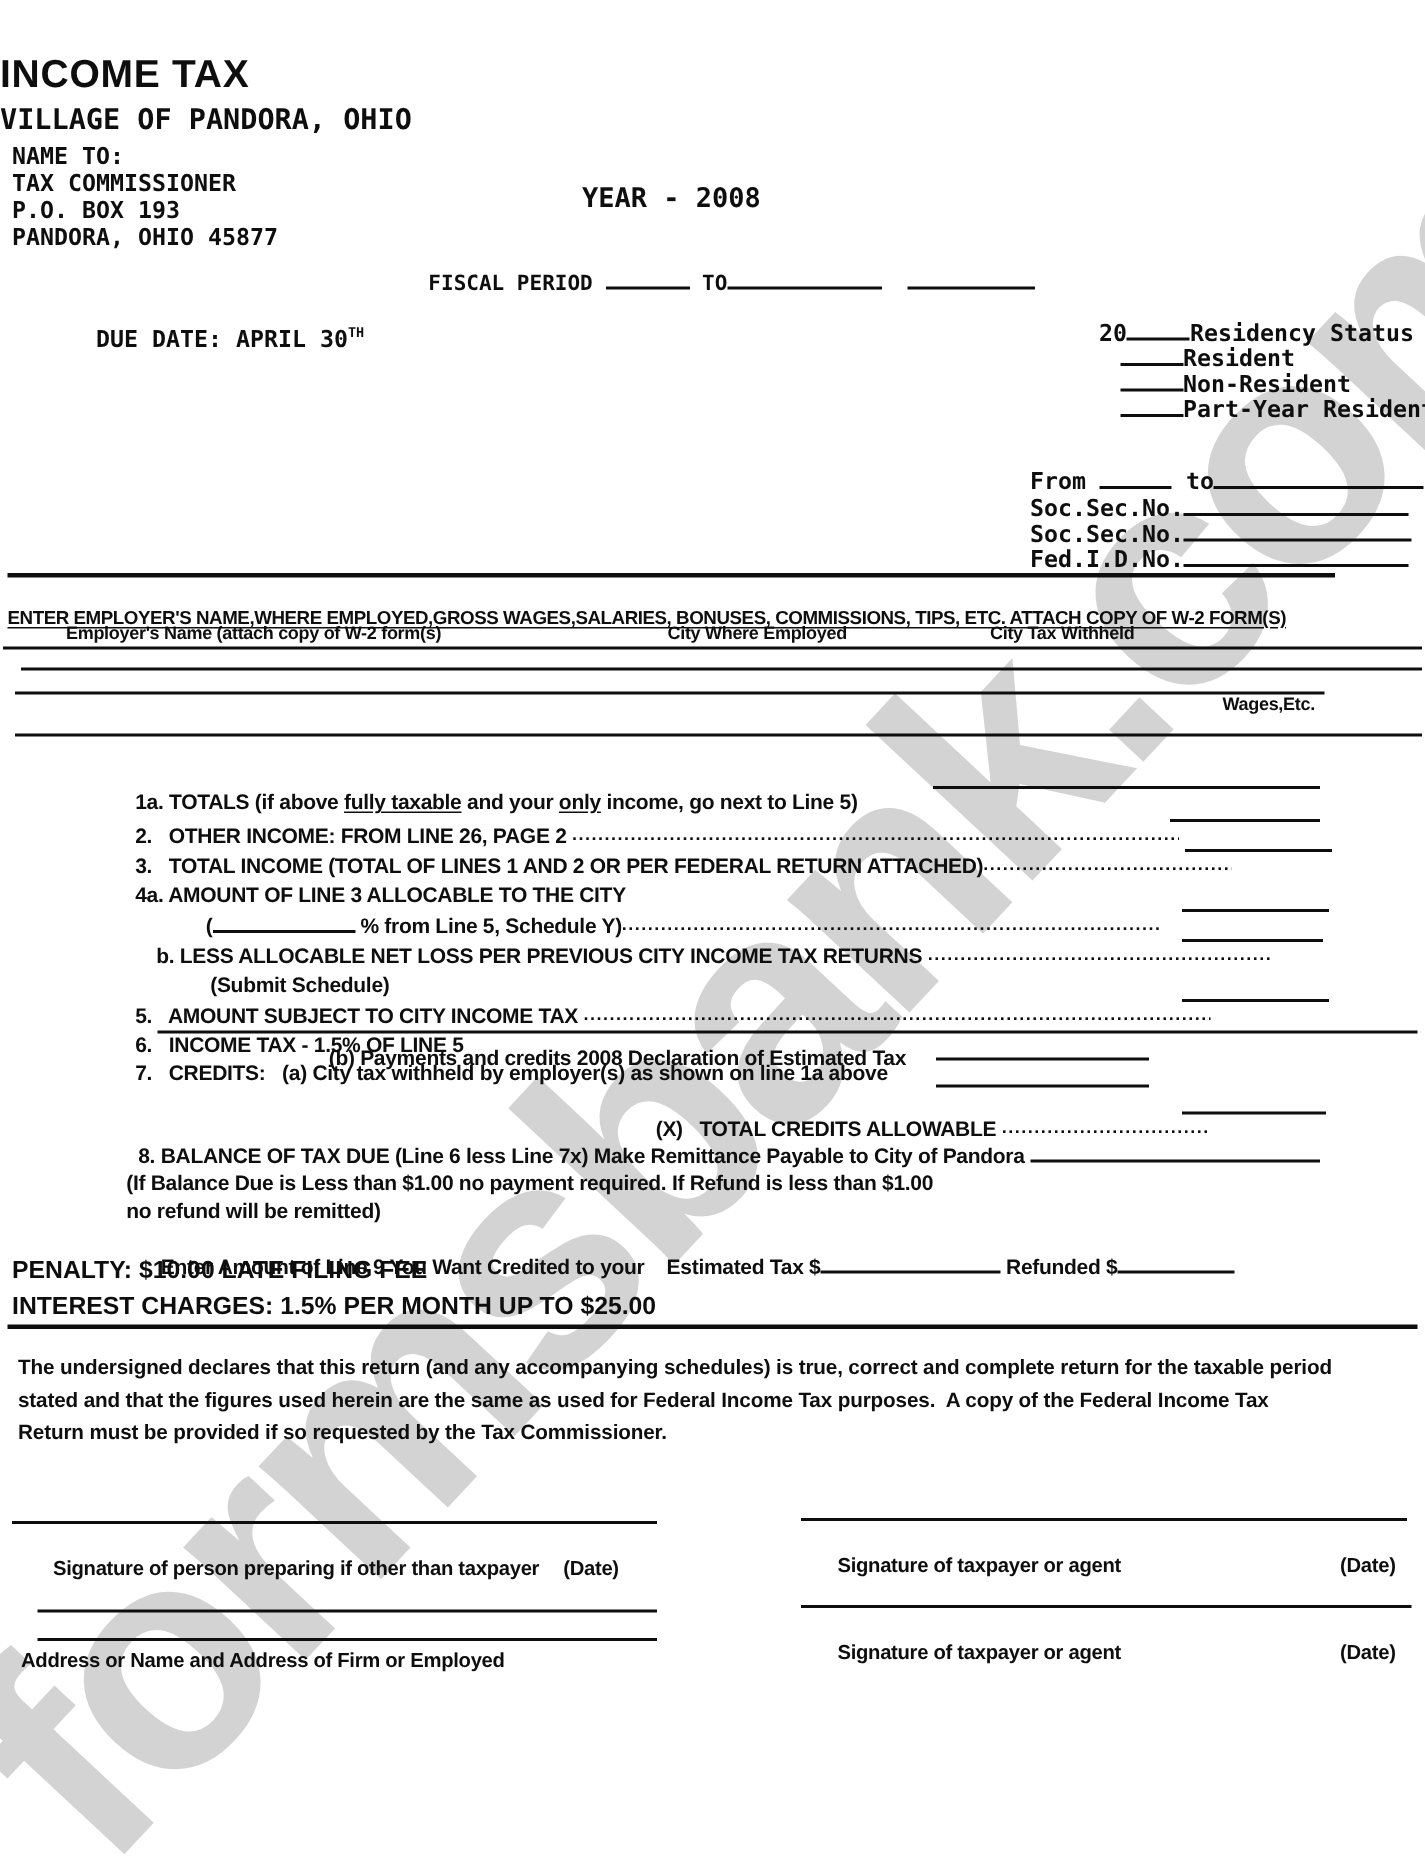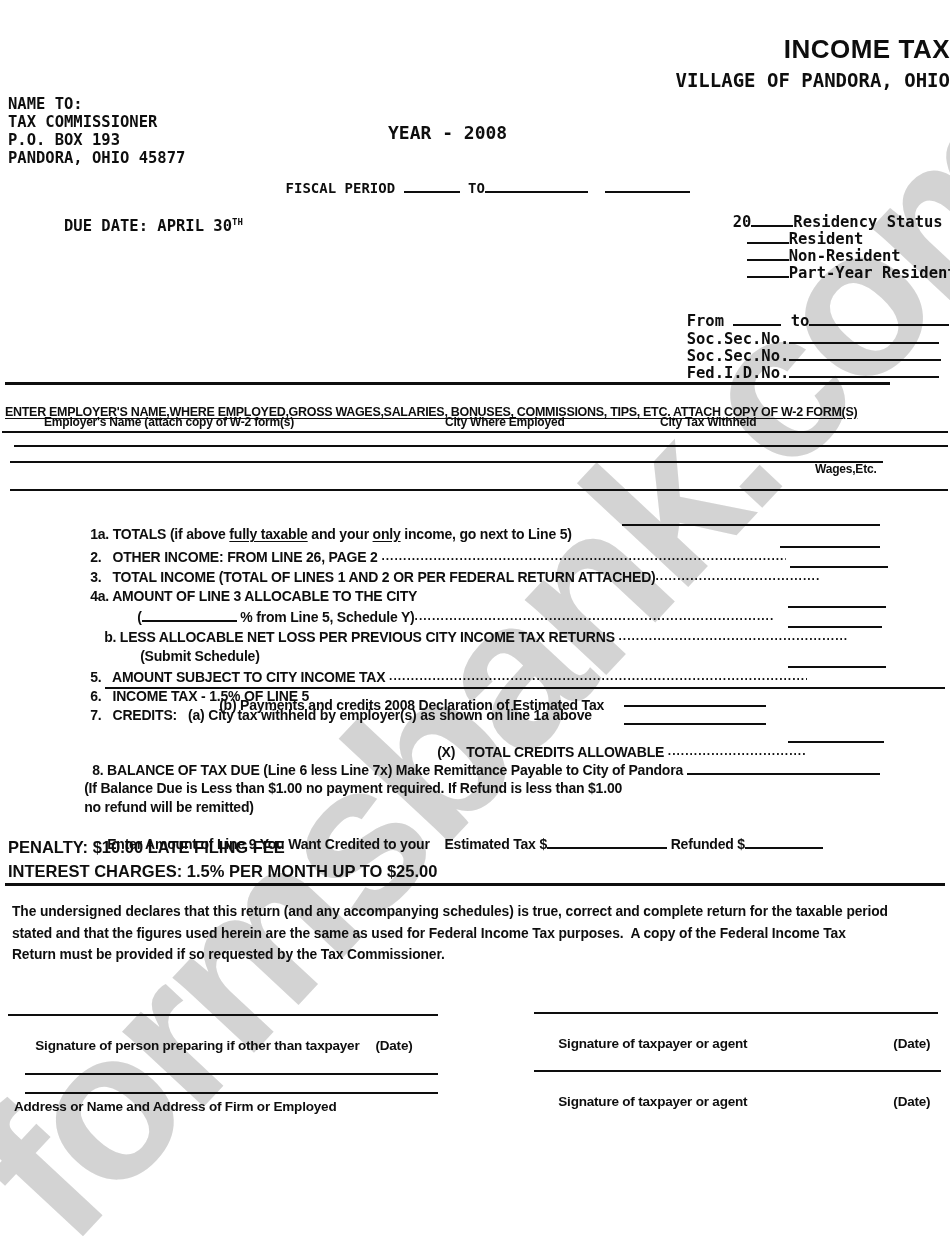--- a/index.html
+++ b/index.html
@@ -12,21 +12,21 @@
   .mono{position:absolute;font-family:"DejaVu Sans Mono",monospace;font-weight:700;
         white-space:pre;color:#0e0e0e;}
   .fl{position:absolute;white-space:pre;font:700 14px/17px "Liberation Sans",sans-serif;
       letter-spacing:-0.2px;color:#0e0e0e;}
   .u{text-decoration:underline;text-underline-offset:2px;}
   .bl{display:inline-block;border-bottom:2px solid #0e0e0e;height:12px;}
   .amt{position:absolute;border-bottom:2px solid #0e0e0e;height:0;}
   .hr{position:absolute;background:#0e0e0e;}
   .leader{display:inline-block;overflow:hidden;white-space:nowrap;height:14px;
           font-size:12px;letter-spacing:1px;vertical-align:baseline;}
-  .title{position:absolute;left:0;width:950px;text-align:right;}
+  .title{position:absolute;left:0;width:950px;text-align:left;}
   .para{position:absolute;white-space:pre-wrap;}
   sup{font-size:9px;}
 </style>
 </head>
 <body>
 
 <div class="page">
 
   <div class="wm">formsbank.com</div>
 

